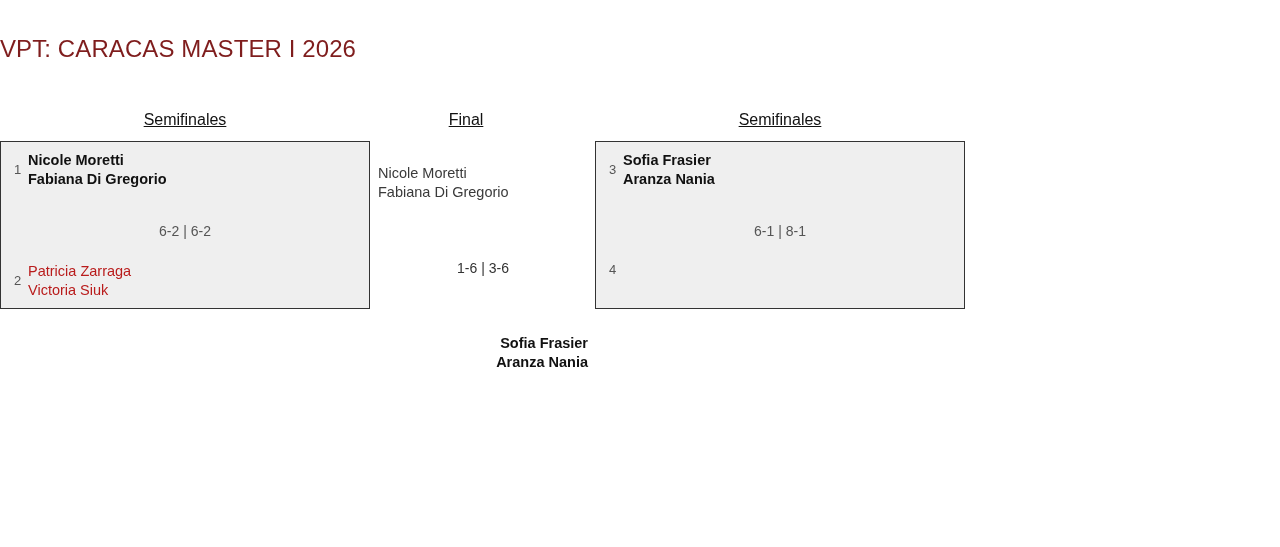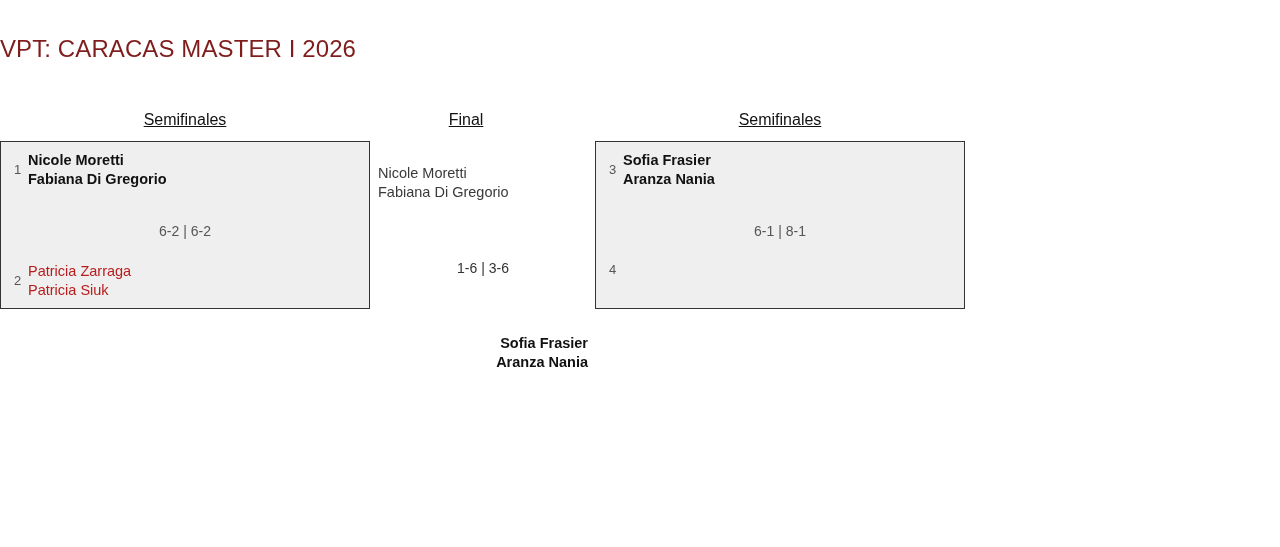--- a/index.html
+++ b/index.html
@@ -183,21 +183,21 @@
       <span class="player">Fabiana Di Gregorio</span>
     </span>
   </div>
 
   <div class="box-score">6-2 | 6-2</div>
 
   <div class="team-row bottom-team loser">
     <span class="seed">2</span>
     <span class="team-names">
       <span class="player">Patricia Zarraga</span>
-      <span class="player">Patricia Siuk</span>
+      <span class="player">Victoria Siuk</span>
     </span>
   </div>
 
 </div>
 
 <div class="match-box" id="match-box-sf-right">
 
   <div class="team-row top-team winner">
     <span class="seed">3</span>
     <span class="team-names">

